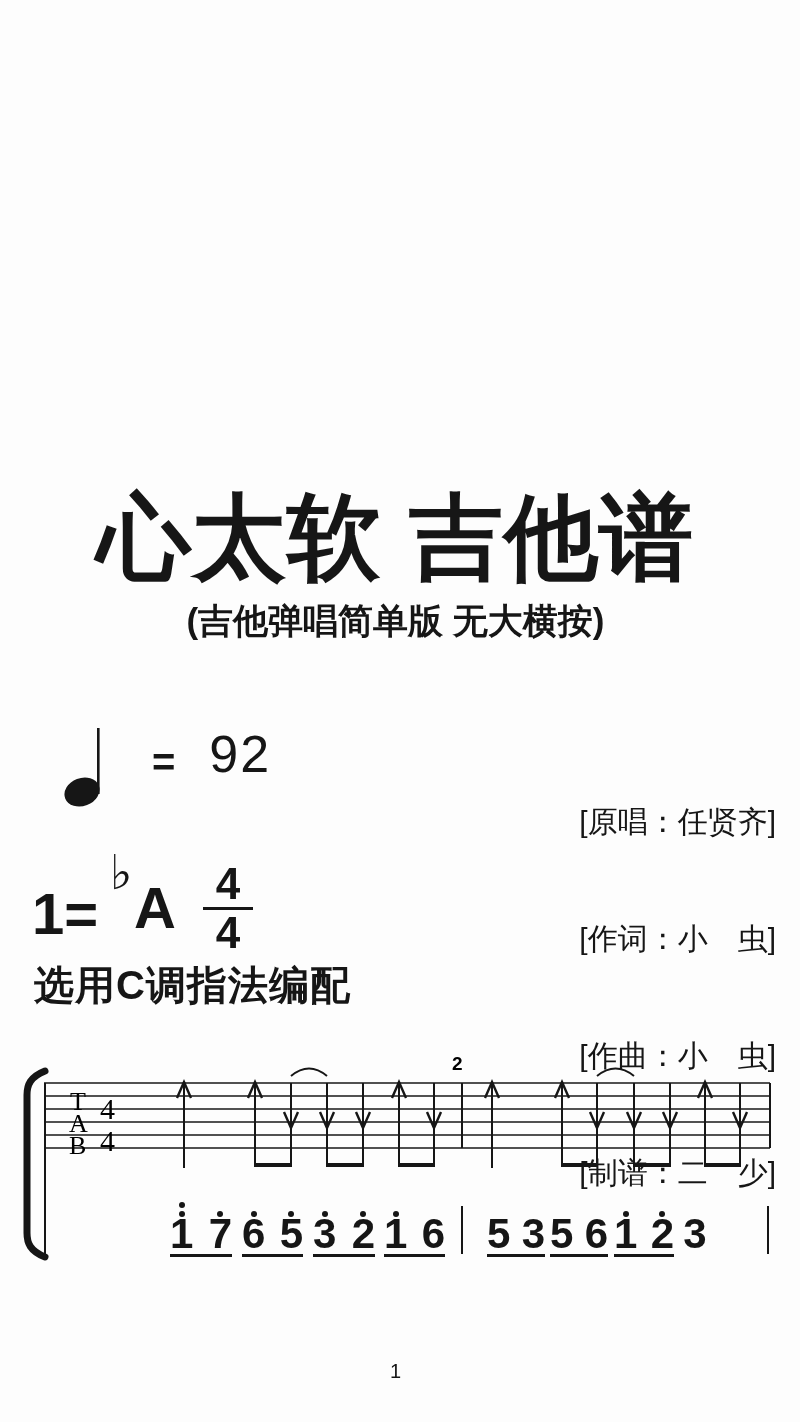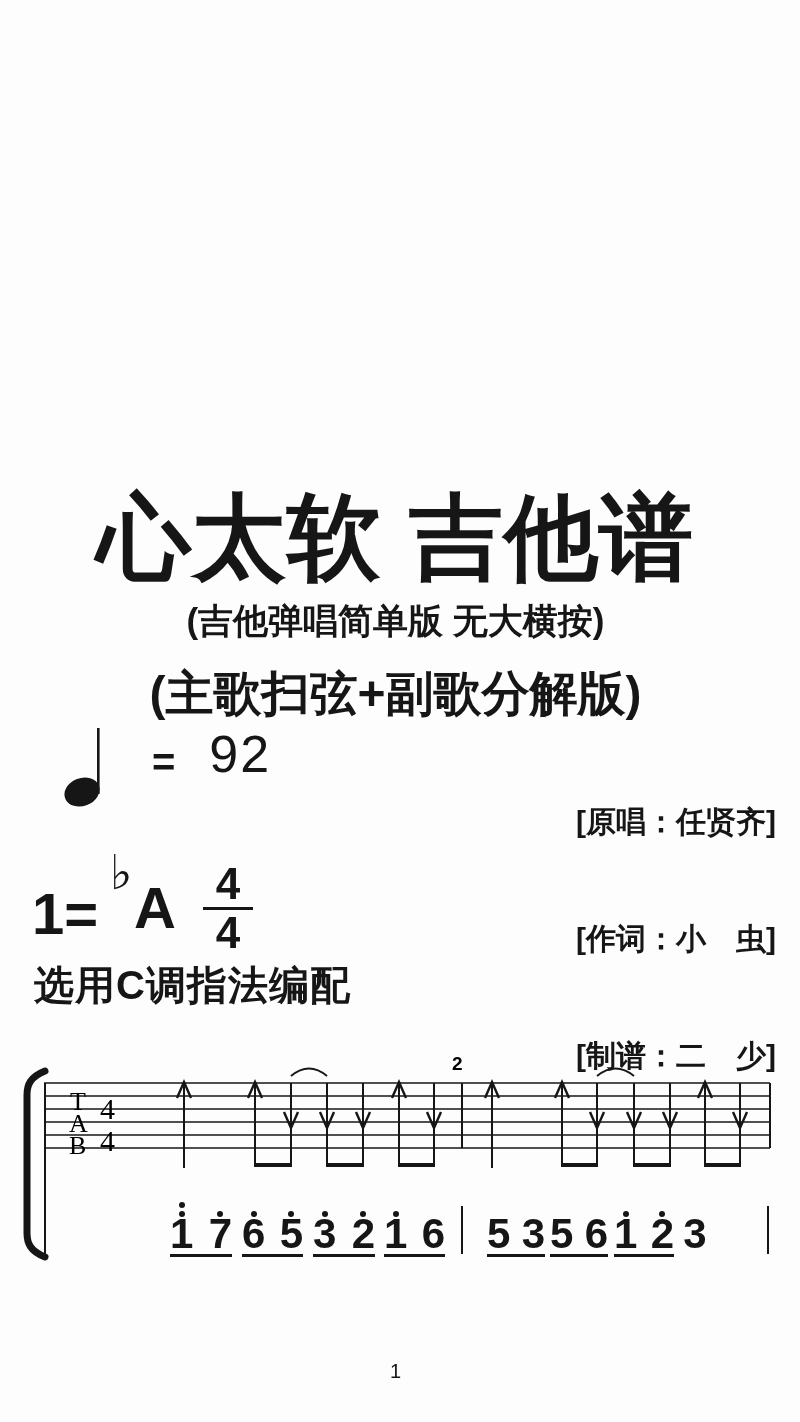--- a/index.html
+++ b/index.html
@@ -9,21 +9,21 @@
     font-family:"Liberation Sans","DejaVu Sans",sans-serif;
   }
   .abs{position:absolute;}
   .center{left:0;width:791px;text-align:center;}
   .title{top:484px;font-size:94px;font-weight:700;letter-spacing:1px;line-height:1.15;}
   .subtitle1{top:598px;font-size:35px;font-weight:700;}
   .subtitle2{top:662px;font-size:48px;font-weight:700;}
   .tempo-row{left:62px;top:724px;height:90px;display:flex;align-items:flex-start;}
   .tempo-eq{margin-left:44px;margin-top:16px;font-size:40px;font-weight:700;}
   .tempo-bpm{margin-left:34px;margin-top:0px;font-size:52px;font-weight:400;letter-spacing:2px;}
-  .credits{left:auto;right:24px;top:724px;text-align:left;font-size:30px;font-weight:700;line-height:39px;white-space:pre;}
+  .credits{left:auto;right:24px;top:724px;text-align:left;font-size:30px;font-weight:400;line-height:39px;white-space:pre;}
   .key-prefix{left:32px;top:880px;font-size:58px;font-weight:700;}
   .key-flat{left:110px;top:844px;font-size:48px;font-weight:400;}
   .key-tonic{left:134px;top:874px;font-size:58px;font-weight:700;}
   .key-frac{left:202px;top:862px;width:52px;display:flex;flex-direction:column;align-items:center;}
   .key-frac .fd{font-size:44px;font-weight:700;line-height:44px;}
   .key-frac .fbar{width:50px;height:3px;background:#161616;margin:1px 0;}
   .fingering{left:34px;top:958px;font-size:40px;font-weight:700;letter-spacing:1px;}
   .staff-svg{left:0;top:1040px;}
   .jianpu{left:0;top:1200px;width:800px;height:70px;}
   .jgroup{position:absolute;top:0;display:flex;justify-content:space-between;padding-bottom:3px;}
@@ -36,34 +36,34 @@
   .jbar{position:absolute;top:6px;width:2px;height:48px;background:#161616;}
   .page-number{top:1360px;font-size:20px;font-weight:400;}
 </style>
 </head>
 <body>
 
 <div class="page">
 
   <div class="abs center title">心太软 吉他谱</div>
   <div class="abs center subtitle1">(吉他弹唱简单版 无大横按)</div>
-  <div class="abs center subtitle2">(主歌扫弦+副歌分解版)</div>
 
   <div class="abs tempo-row">
     <svg width="46" height="88" viewBox="0 0 46 88">
       <ellipse cx="20" cy="68" rx="18" ry="14" transform="rotate(-21 20 68)" fill="#161616"></ellipse>
       <rect x="35" y="4" width="2.6" height="66" fill="#161616"></rect>
     </svg>
     <span class="tempo-eq">=</span>
     <span class="tempo-bpm">92</span>
   </div>
 
   <div class="abs credits">
     <div>[原唱：任贤齐]</div>
     <div>[作词：小　虫]</div>
+    <div>[作曲：小　虫]</div>
     <div>[制谱：二　少]</div>
   </div>
 
   <div class="abs key-prefix">1=</div>
   <div class="abs key-flat">♭</div>
   <div class="abs key-tonic">A</div>
   <div class="abs key-frac">
     <span class="fd">4</span>
     <span class="fbar"></span>
     <span class="fd">4</span>

